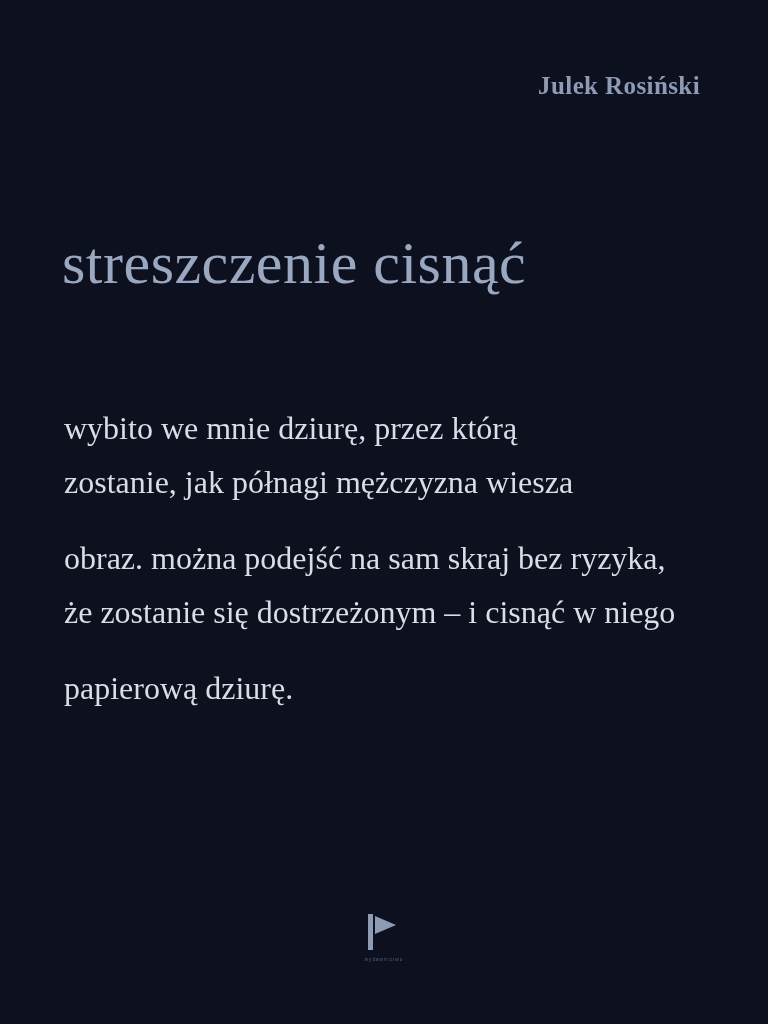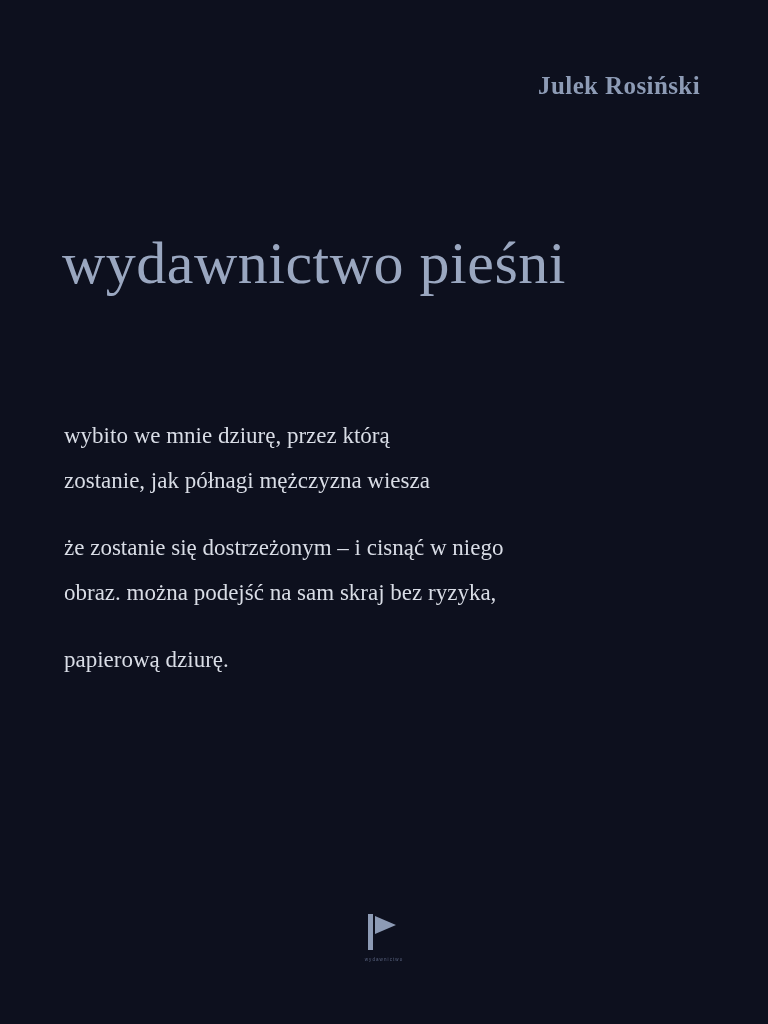--- a/index.html
+++ b/index.html
@@ -31,25 +31,25 @@
     left: 62px;
     right: 48px;
     font-size: 60px;
     line-height: 1.05;
     color: #9aa7c0;
     font-family: "Liberation Serif", serif;
     letter-spacing: 0.5px;
   }
   .poem {
     position: absolute;
-    top: 424px;
+    top: 412px;
     left: 64px;
     right: 48px;
     color: #d9dde6;
-    font-size: 23px;
+    font-size: 32px;
     line-height: 1.0;
     font-family: "Liberation Serif", serif;
   }
   .stanza {
     margin: 0 0 44px 0;
   }
   .stanza .line {
     display: block;
     margin-bottom: 22px;
     white-space: nowrap;
@@ -78,32 +78,32 @@
     font-family: "Liberation Sans", sans-serif;
   }
 </style>
 </head>
 <body>
 
 <div class="page">
 
   <div class="author">Julek Rosiński</div>
 
-  <div class="title">wydawnictwo pieśni</div>
+  <div class="title">streszczenie cisnąć</div>
 
   <div class="poem">
 
     <div class="stanza">
       <span class="line">wybito we mnie dziurę, przez którą</span>
       <span class="line">zostanie, jak półnagi mężczyzna wiesza</span>
     </div>
 
     <div class="stanza">
+      <span class="line">obraz. można podejść na sam skraj bez ryzyka,</span>
       <span class="line">że zostanie się dostrzeżonym – i cisnąć w niego</span>
-      <span class="line">obraz. można podejść na sam skraj bez ryzyka,</span>
     </div>
 
     <div class="stanza">
       <span class="line">papierową dziurę.</span>
     </div>
 
   </div>
 
   <div class="publisher-mark">
     <svg width="44" height="40" viewBox="0 0 44 40">

